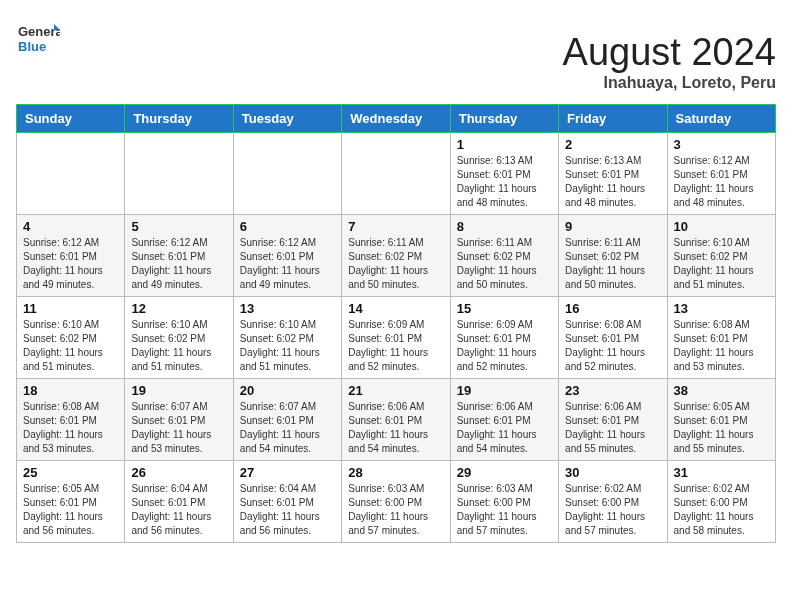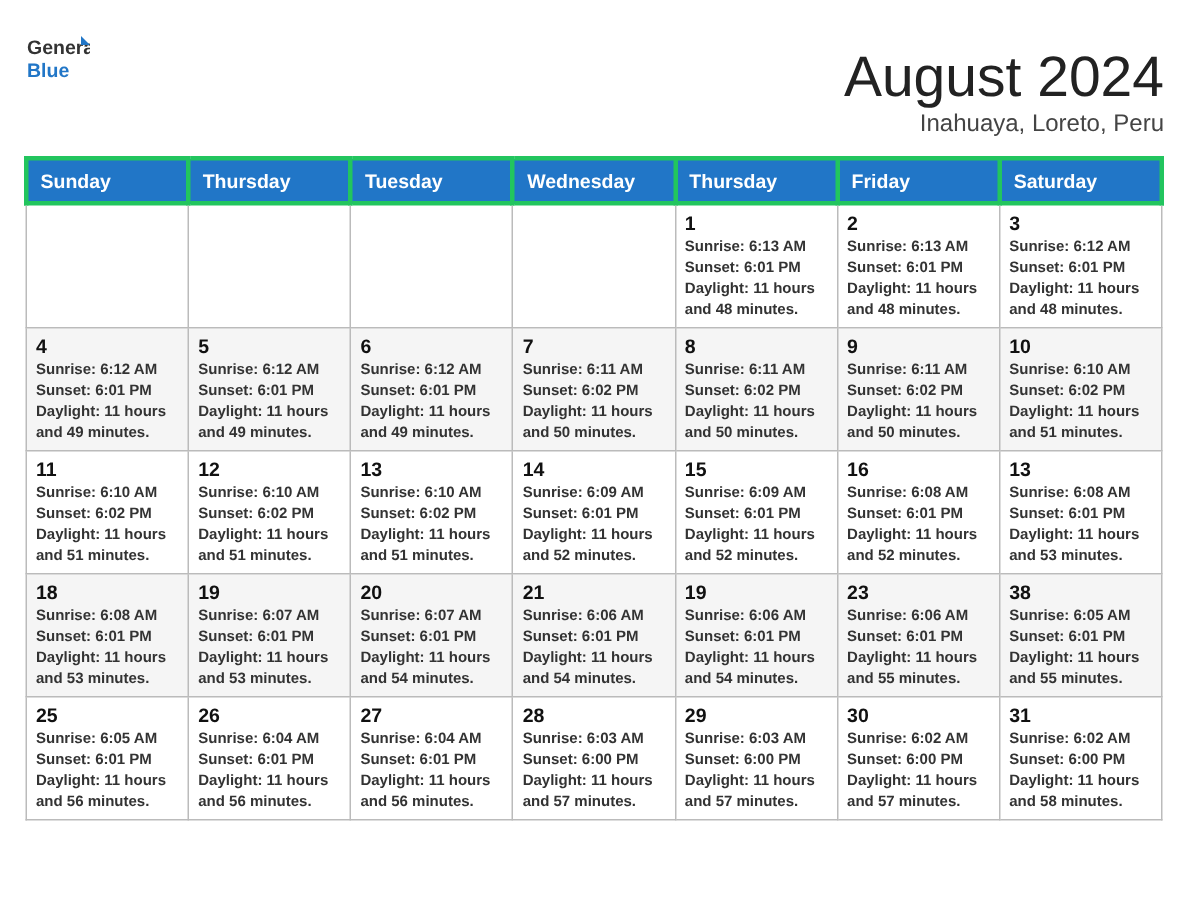--- a/index.html
+++ b/index.html
@@ -25,36 +25,36 @@
       text-align: right;
       margin-top: 15px;
     }
     .title-block h1 {
       font-size: 38px;
       font-weight: normal;
       color: #222;
     }
     .title-block h2 {
       font-size: 16px;
-      font-weight: normal;
+      font-weight: bold;
       color: #444;
     }
     .calendar {
       width: 100%;
       border-collapse: collapse;
       border: 1px solid #bbb;
     }
     .calendar th {
       background-color: #2176c7;
       color: #fff;
       font-size: 13px;
       font-weight: bold;
       padding: 6px 8px;
       text-align: left;
-      border: 3px solid #22c55e;
+      border: 1px solid #22c55e;
     }
     .calendar td {
       border: 1px solid #bbb;
       vertical-align: top;
       padding: 4px 6px;
       width: 108px;
       min-height: 80px;
       font-size: 10.5px;
       color: #222;
       background: #fff;
@@ -68,21 +68,20 @@
     .day-num {
       font-size: 13px;
       font-weight: bold;
       color: #111;
       margin-bottom: 2px;
     }
     .day-info {
       font-size: 10px;
       color: #333;
       line-height: 1.4;
-      font-weight: bold;
     }
     .empty-cell {
       background: #fff !important;
     }
   </style>
 </head>
 <body>
 
 <div class="header">
   <div class="logo">

